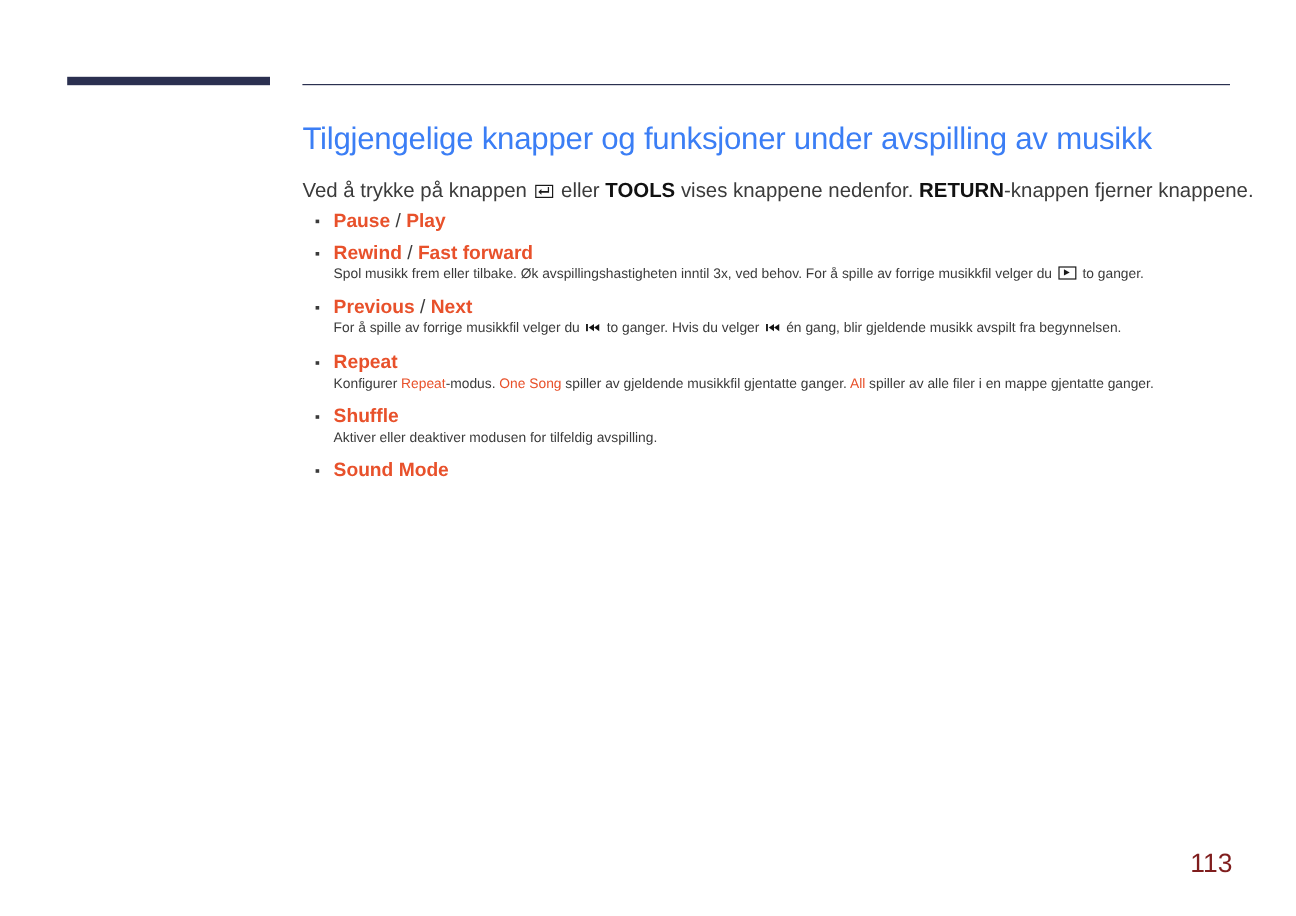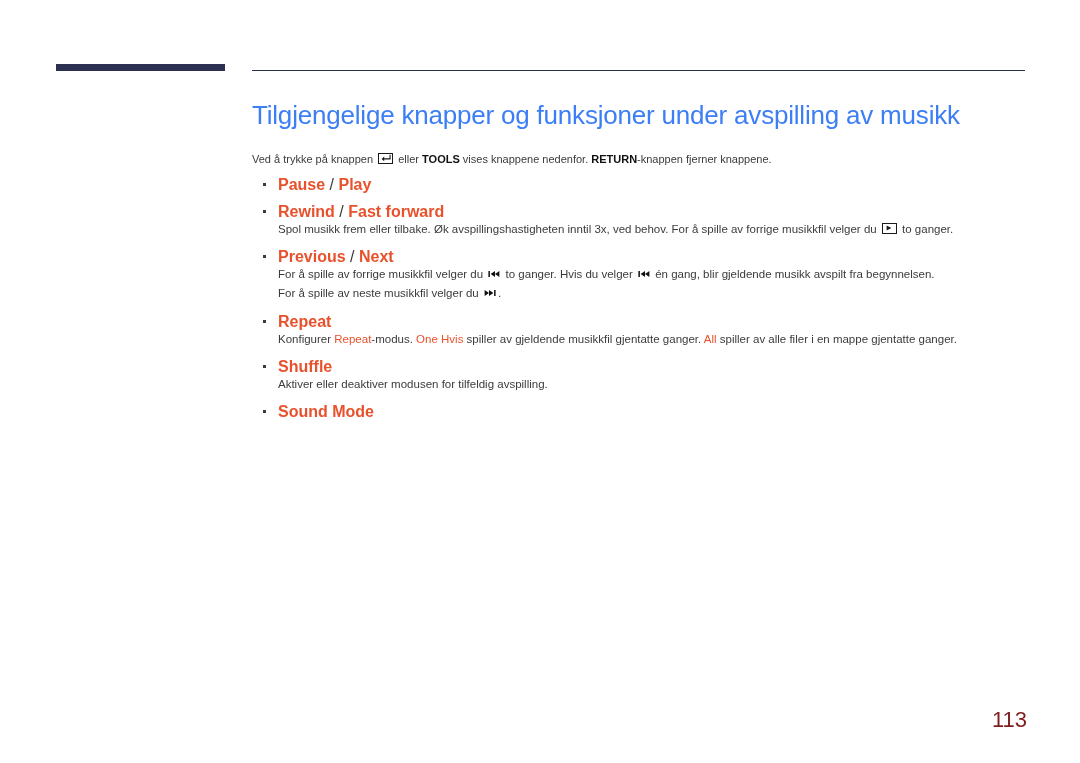--- a/index.html
+++ b/index.html
@@ -52,21 +52,21 @@
 
   
   .content {
     position: absolute;
     left: 252px;
     top: 150px;
     width: 790px;
   }
 
   .intro {
-    font-size: 11px;
+    font-size: 17px;
     color: #3b3b3b;
     line-height: 18px;
     margin-bottom: 8px;
     white-space: nowrap;
   }
   .intro b { color: #111111; font-weight: 700; }
 
   .bullet-list { list-style: none; }
 
   .bullet {
@@ -182,35 +182,28 @@
           <span>For å spille av forrige musikkfil velger du </span><span class="glyph"><svg width="12" height="8" viewBox="0 0 12 8">
                 <rect x="0.4" y="1" width="1.5" height="6" fill="#111"></rect>
                 <path d="M7 1 L2.6 4 L7 7 Z" fill="#111"></path>
                 <path d="M11.4 1 L7 4 L11.4 7 Z" fill="#111"></path>
               </svg></span><span> to ganger. Hvis du velger </span><span class="glyph"><svg width="12" height="8" viewBox="0 0 12 8">
                 <rect x="0.4" y="1" width="1.5" height="6" fill="#111"></rect>
                 <path d="M7 1 L2.6 4 L7 7 Z" fill="#111"></path>
                 <path d="M11.4 1 L7 4 L11.4 7 Z" fill="#111"></path>
               </svg></span><span> én gang, blir gjeldende musikk avspilt fra begynnelsen.</span>
         </div>
+      </li>
+
+      <li class="bullet">
+        <div class="bullet-title">
+          <span>Repeat</span>
+        </div>
         <div class="bullet-desc">
-          <span>For å spille av neste musikkfil velger du </span><span class="glyph"><svg width="12" height="8" viewBox="0 0 12 8">
-                <path d="M0.6 1 L5 4 L0.6 7 Z" fill="#111"></path>
-                <path d="M5 1 L9.4 4 L5 7 Z" fill="#111"></path>
-                <rect x="10.1" y="1" width="1.5" height="6" fill="#111"></rect>
-              </svg></span><span>.</span>
-        </div>
-      </li>
-
-      <li class="bullet">
-        <div class="bullet-title">
-          <span>Repeat</span>
-        </div>
-        <div class="bullet-desc">
-          <span>Konfigurer </span><span class="hl">Repeat</span><span>-modus. </span><span class="hl">One Hvis</span><span> spiller av gjeldende musikkfil gjentatte ganger. </span><span class="hl">All</span><span> spiller av alle filer i en mappe gjentatte ganger.</span>
+          <span>Konfigurer </span><span class="hl">Repeat</span><span>-modus. </span><span class="hl">One Song</span><span> spiller av gjeldende musikkfil gjentatte ganger. </span><span class="hl">All</span><span> spiller av alle filer i en mappe gjentatte ganger.</span>
         </div>
       </li>
 
       <li class="bullet">
         <div class="bullet-title">
           <span>Shuffle</span>
         </div>
         <div class="bullet-desc">Aktiver eller deaktiver modusen for tilfeldig avspilling.</div>
       </li>
 

